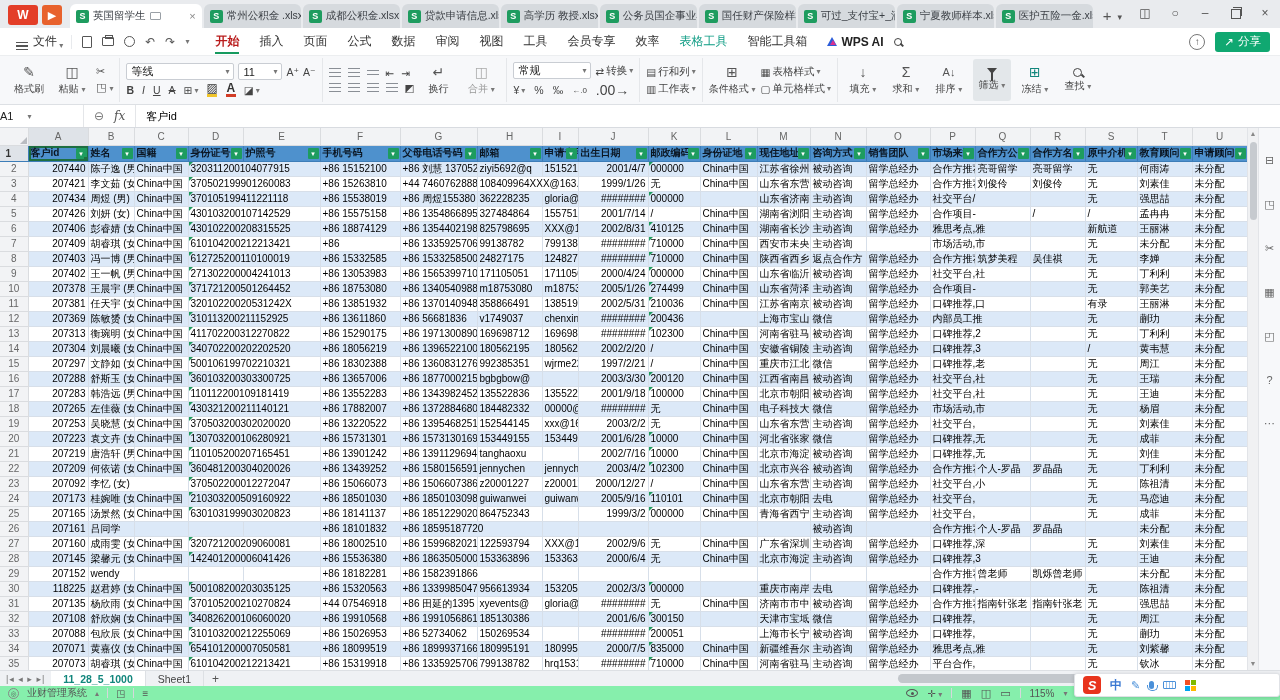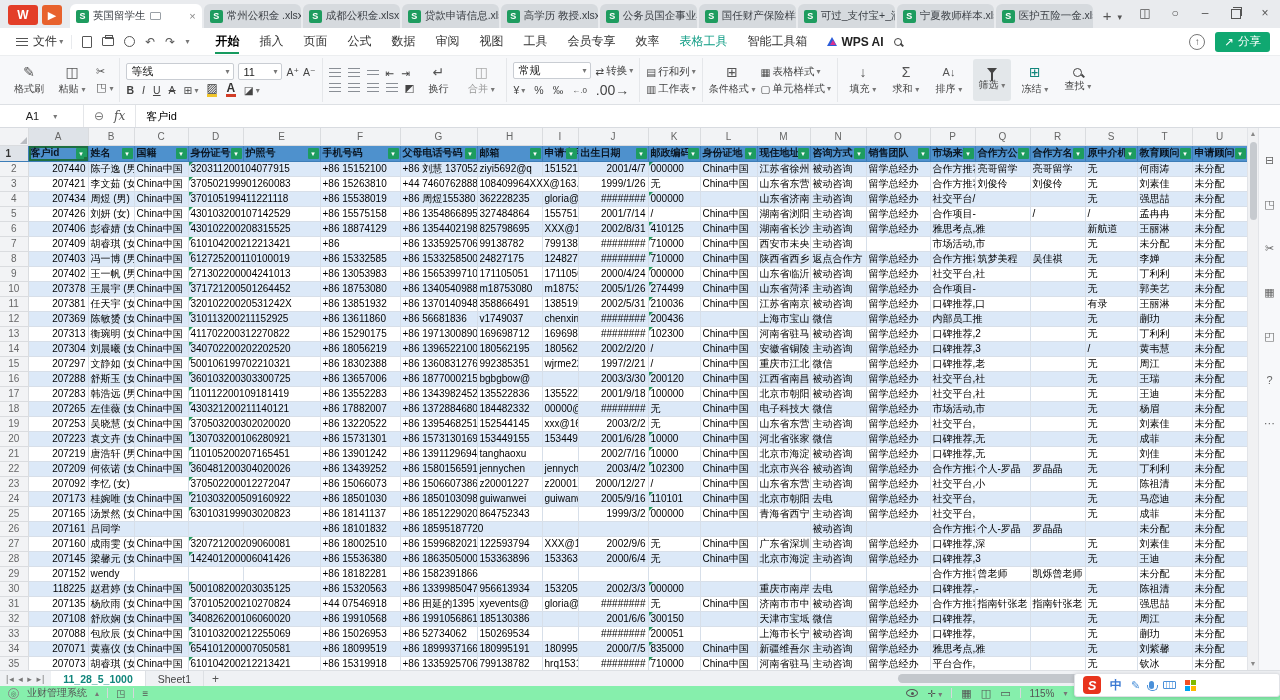--- a/index.html
+++ b/index.html
@@ -16,32 +16,32 @@
   .tab-mon{width:11px;height:8px;border:1px solid #9aa0a6;border-radius:1px;margin-left:4px}
   .tab-add{font-size:15px;color:#555;padding:0 6px 4px 8px}
   .tab-caret{font-size:9px;color:#555;padding:0 8px 6px 0}
   .win-controls{display:flex;align-items:center;height:100%;padding-bottom:2px}
   .wc{width:30px;text-align:center;color:#555;font-size:12px;line-height:26px}
   .wc-restore{position:relative;width:30px;height:26px}
   .wc-restore::before{content:"";position:absolute;left:11px;top:9px;width:8px;height:8px;border:1px solid #555}
   .wc-restore::after{content:"";position:absolute;left:13px;top:7px;width:8px;height:8px;border-top:1px solid #555;border-right:1px solid #555}
   
   .menubar{height:28px;background:#fff;display:flex;align-items:center;border-bottom:1px solid #eceef0;padding-left:8px}
-  .file-btn{display:flex;align-items:center;font-size:12px;color:#333;padding:0 8px}
+  .file-btn{display:flex;align-items:flex-end;font-size:12px;color:#333;padding:0 8px}
   .hamb{width:12px;height:8px;border-top:1.5px solid #555;border-bottom:1.5px solid #555;margin-right:5px;position:relative}
   .hamb::after{content:"";position:absolute;left:0;top:2.2px;width:12px;height:1.5px;background:#555}
   .qbar{display:flex;align-items:center;gap:10px;padding:0 10px;border-left:1px solid #e8eaed}
   .qi{color:#555;font-size:12px}
   .ico-doc{width:10px;height:12px;border:1px solid #555;border-radius:1px;display:inline-block}
   .ico-print{width:12px;height:9px;border:1px solid #555;border-radius:1px;display:inline-block;position:relative}
   .ico-print::before{content:"";position:absolute;left:2px;top:-3px;width:6px;height:2px;border:1px solid #555}
   .ico-prev{width:11px;height:11px;border:1px solid #555;border-radius:6px;display:inline-block}
   .menu-items{display:flex;align-items:center;height:100%;margin-left:6px}
   .menu-item{padding:0 10px;height:100%;display:flex;align-items:center;font-size:12px;color:#333;position:relative}
-  .menu-item.active{color:#000000;font-weight:bold}
+  .menu-item.active{color:#b91c1c;font-weight:bold}
   .menu-item.active::after{content:"";position:absolute;left:10px;right:10px;bottom:1px;height:2px;background:#169a5f}
   .menu-item.accent{color:#0e9c84}
   .ai-logo{width:0;height:0;border-left:5px solid transparent;border-right:5px solid transparent;border-bottom:9px solid #2b5cd9;position:relative;margin:0 4px 0 10px}
   .ai-logo::after{content:"";position:absolute;left:-2px;top:3px;border-left:3px solid transparent;border-right:3px solid transparent;border-bottom:5px solid #d9308f}
   .ai-text{font-size:12px;color:#222;font-weight:bold;margin-right:10px}
   .mag{width:8px;height:8px;border:1.5px solid #444;border-radius:50%;position:relative;display:inline-block}
   .mag::after{content:"";position:absolute;width:4px;height:1.5px;background:#444;transform:rotate(45deg);right:-3.5px;bottom:-1px}
   .menubar-right{margin-left:auto;display:flex;align-items:center;gap:10px;padding-right:10px}
   .upg{width:16px;height:16px;border:1px solid #777;border-radius:50%;color:#555;font-size:10px;text-align:center;line-height:14px}
   .share-btn{background:#10a871;color:#fff;border-radius:3px;height:20px;display:flex;align-items:center;padding:0 9px;font-size:11.5px;gap:4px}
@@ -61,21 +61,21 @@
   .tbtn{font-size:10.5px;color:#444;display:flex;align-items:center;gap:2px}
   .bld{font-weight:bold}.itl{font-style:italic}.unl{text-decoration:underline}.stk{text-decoration:line-through}
   .swb{display:flex;flex-direction:column;align-items:center;line-height:10px}
   .swb .bar{width:10px;height:3px;margin-top:1px}
   .funnel{width:0;height:0;border-left:5px solid transparent;border-right:5px solid transparent;border-top:6px solid #444;position:relative;display:inline-block;margin-bottom:2px}
   .funnel::after{content:"";position:absolute;left:-1px;top:-1px;width:2px;height:8px;background:#444}
   .alico{width:12px;height:9px;display:inline-block;background:
     linear-gradient(#8a8f96 1.2px,transparent 1.2px) 0 0/12px 4px repeat-y}
   
   .fbar{height:23px;display:flex;align-items:center;background:#fff;border-bottom:1px solid #d8dbe0}
-  .namebox{width:84px;height:100%;display:flex;align-items:center;justify-content:center;font-size:11px;color:#222;border-right:1px solid #e4e6e9;gap:14px}
+  .namebox{width:84px;height:100%;display:flex;align-items:center;font-size:11px;color:#222;border-right:1px solid #e4e6e9;gap:14px}
   .fx-zone{display:flex;align-items:center;gap:10px;padding:0 10px;border-right:1px solid #e4e6e9;height:100%}
   .fx{font-style:italic;font-size:12px;color:#555;font-family:"DejaVu Serif",serif}
   .fvalue{padding-left:10px;font-size:11px;color:#000}
   
   .sheet{height:542px;position:relative;display:flex;background:#fff;overflow:hidden}
   .gridwrap{width:1247px;overflow:hidden}
   table.grid{border-collapse:collapse;table-layout:fixed;width:1247px}
   .grid td{border-right:1px solid #d7dfe9;border-bottom:1px solid #d7dfe9;padding:0 2px;white-space:nowrap;overflow:hidden;height:14.8px;font-size:10px;color:#000;position:relative}
   tr.letters td{background:#f2f3f5;border-color:#dadcdf;color:#666;text-align:center;height:17px;font-size:10px}
   tr.letters td.hl{background:#dfe3e8}

